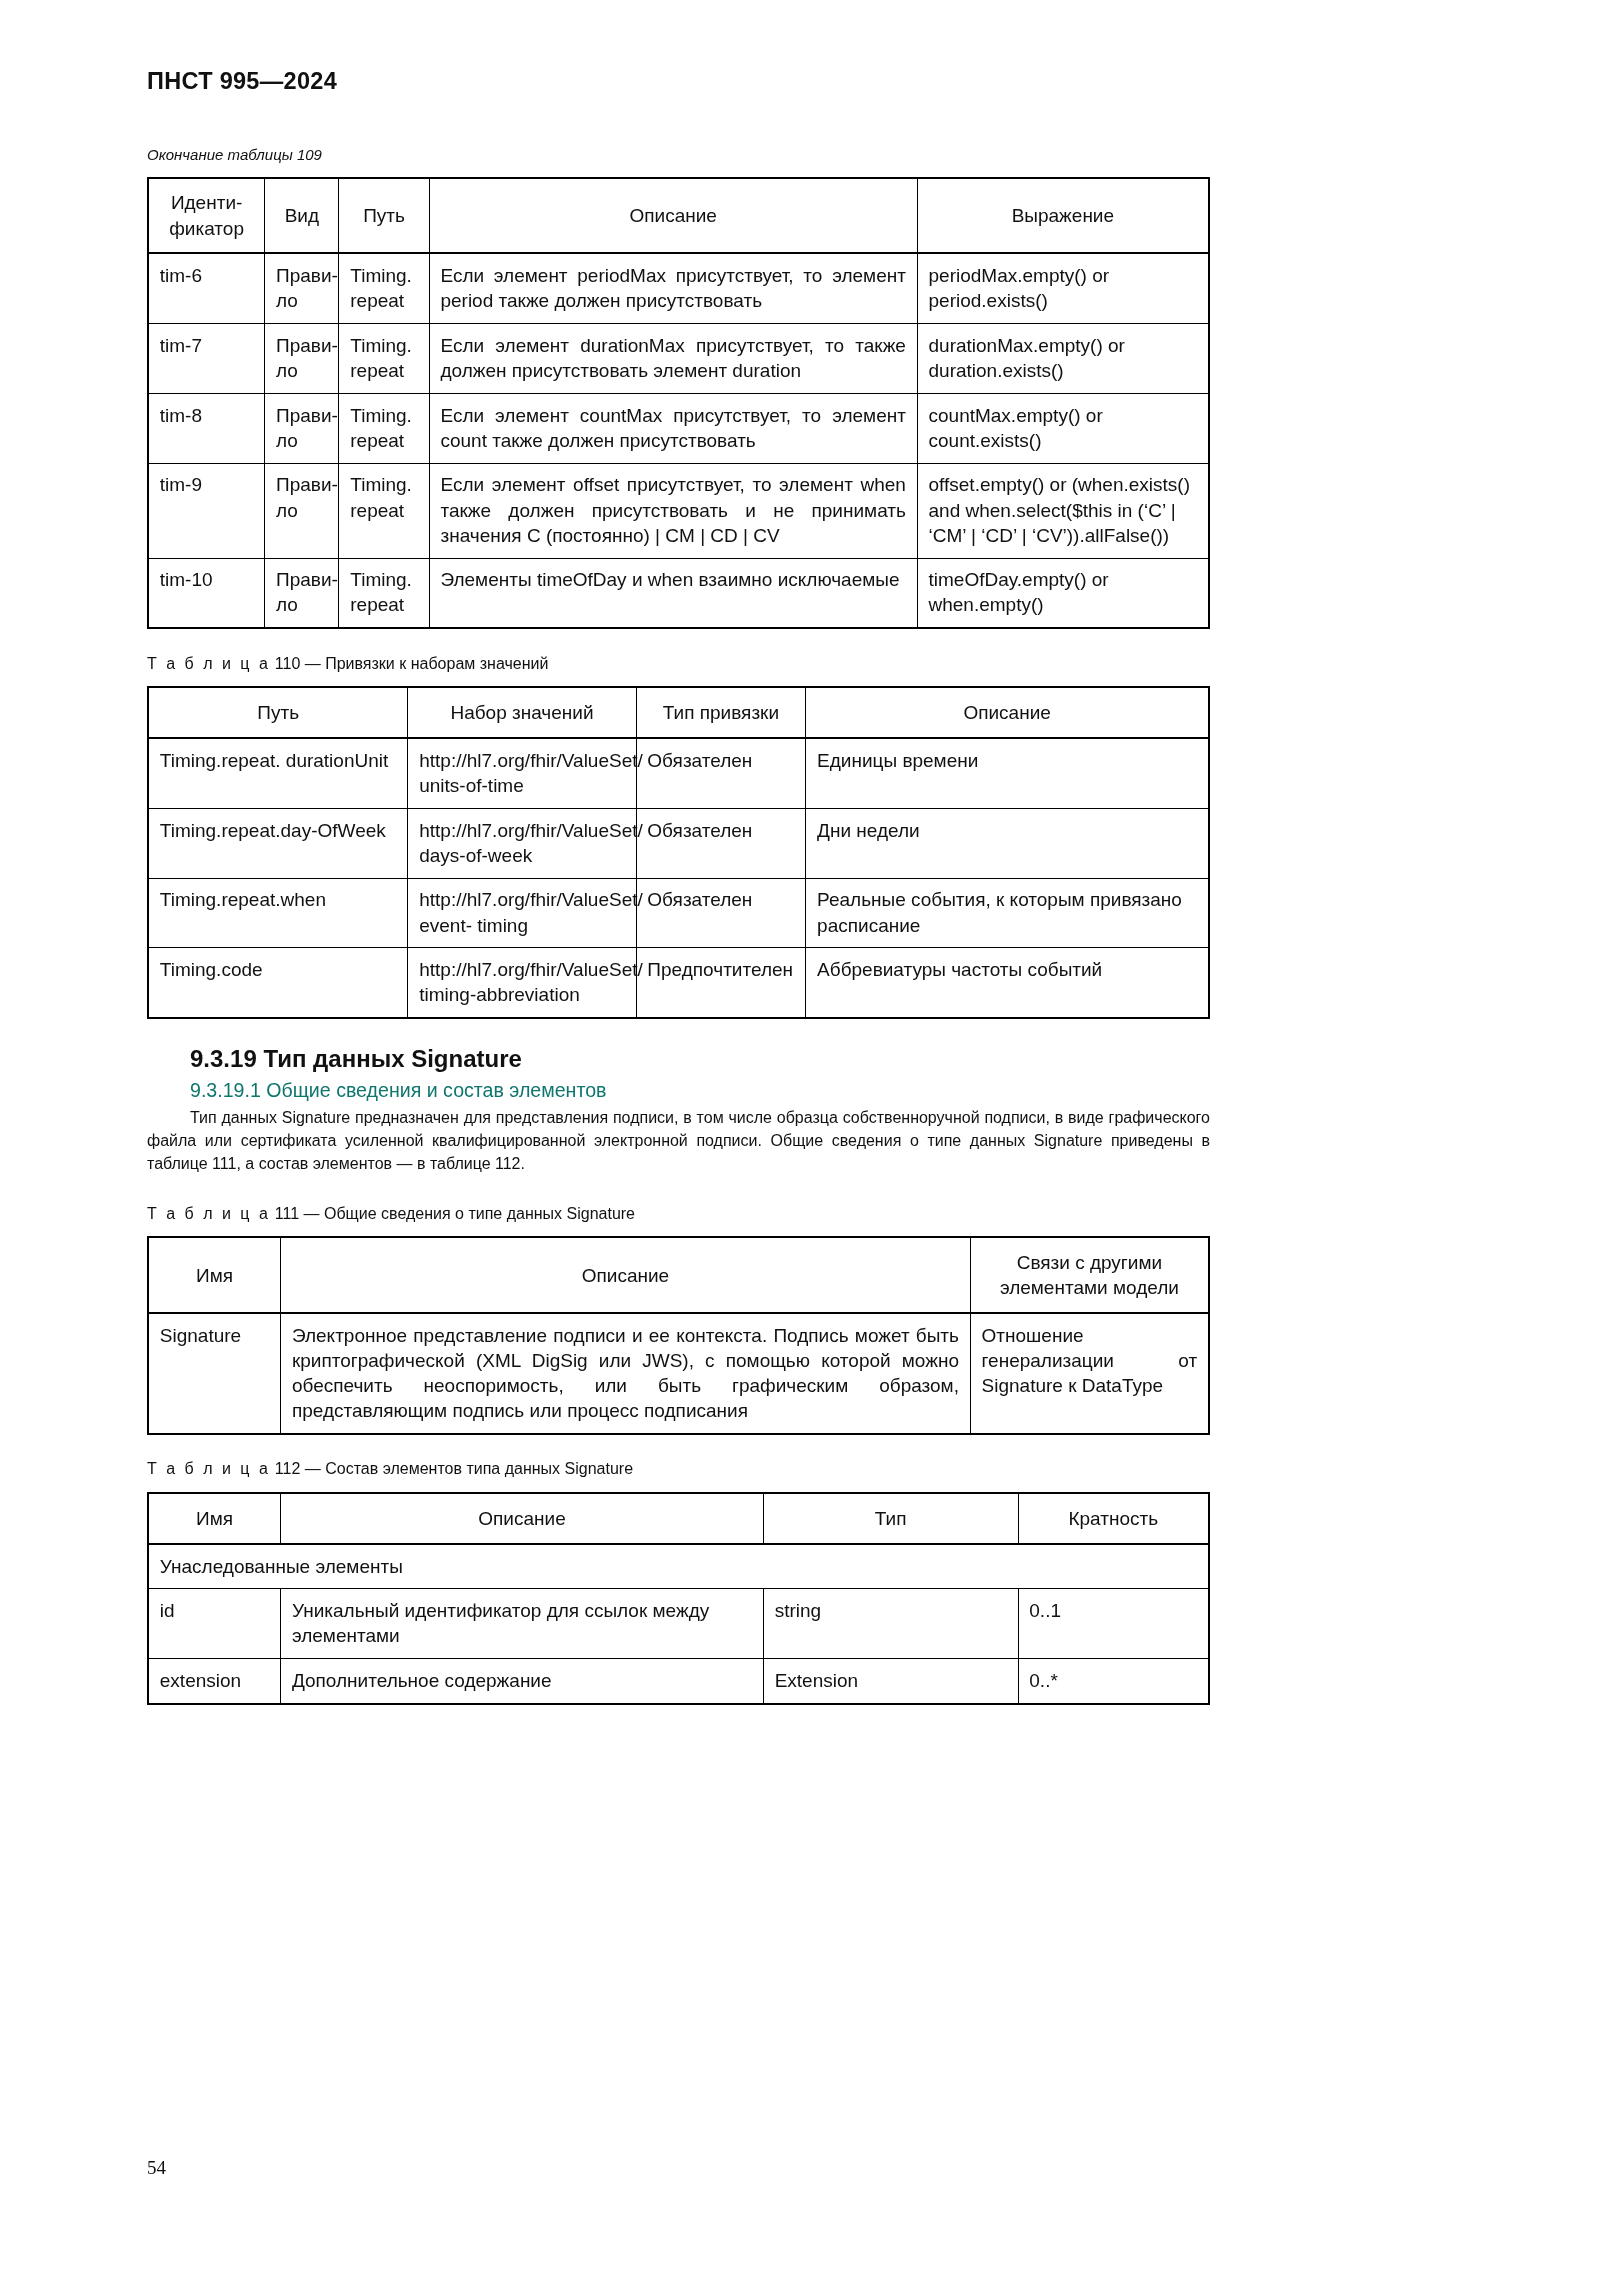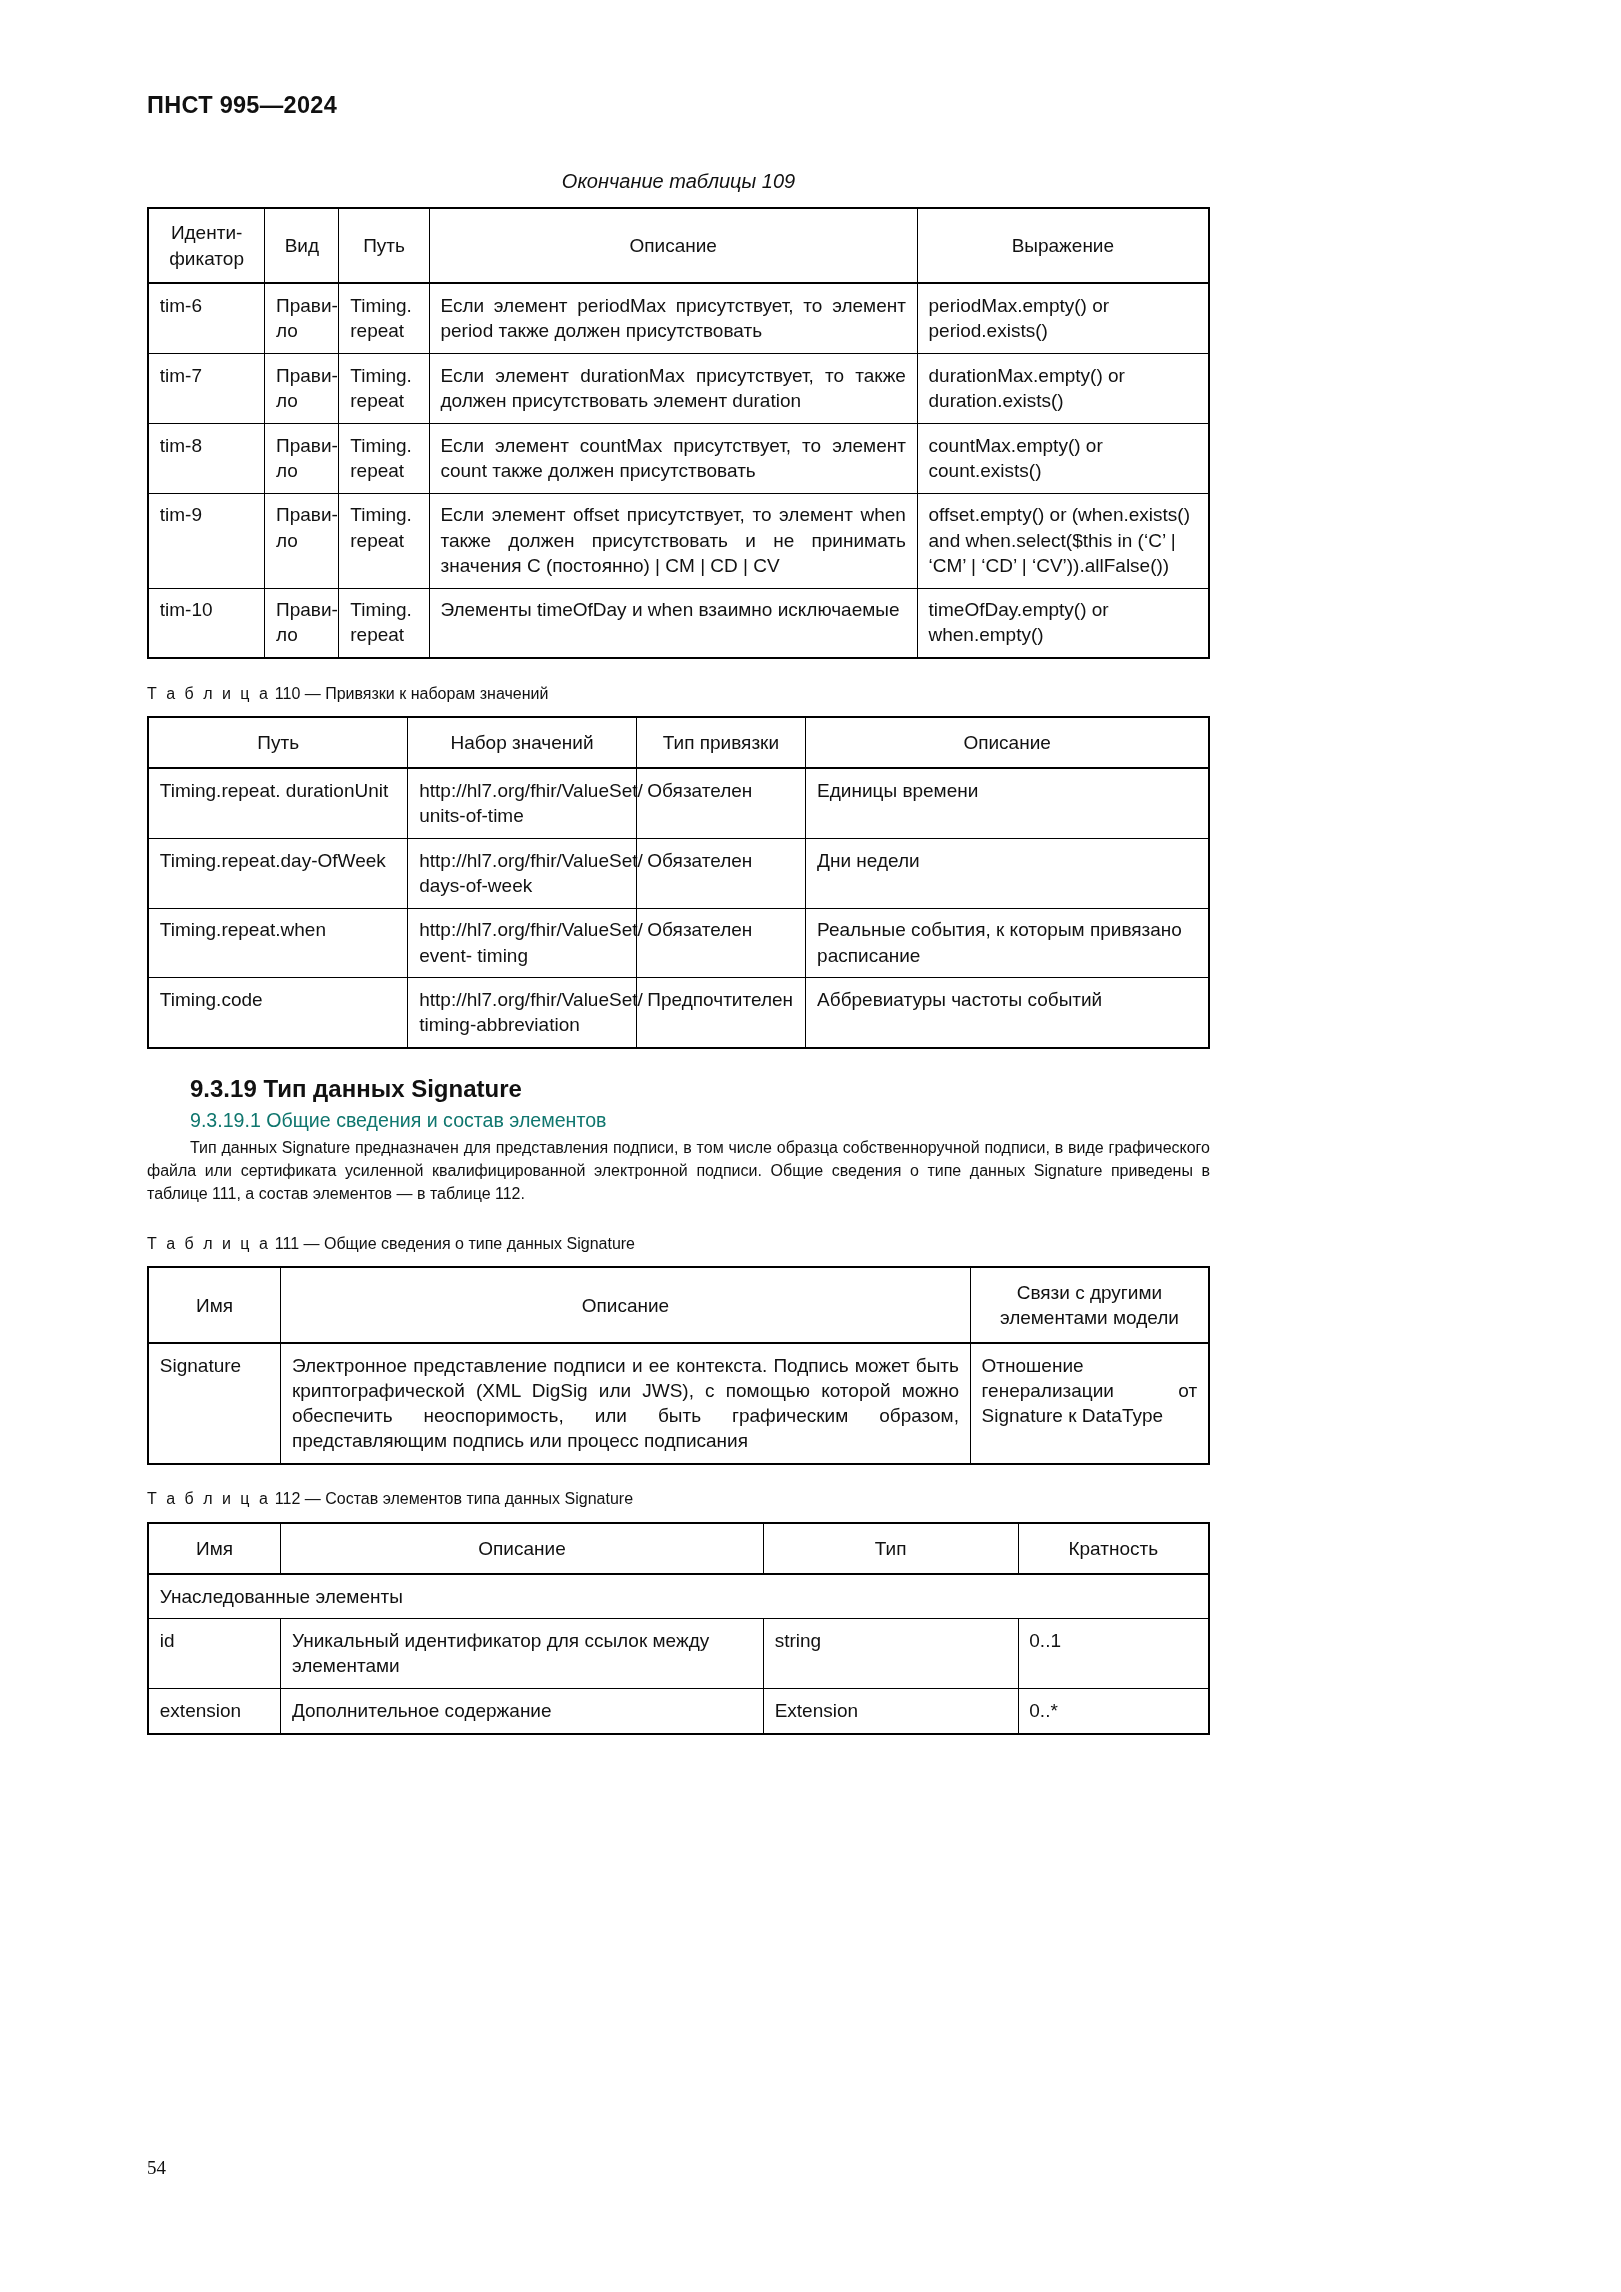--- a/index.html
+++ b/index.html
@@ -12,35 +12,34 @@
     height: 2293px;
     font-family: "Liberation Sans", sans-serif;
     color: #1a1a1a;
     -webkit-font-smoothing: antialiased;
   }
   .page {
     position: relative;
     width: 1357px;
     height: 2293px;
     box-sizing: border-box;
-    padding: 92px 147px 0 147px;
+    padding: 68px 147px 0 147px;
   }
   .doc-header {
     font-size: 23.5px;
     font-weight: bold;
     letter-spacing: 0.3px;
     margin: 0 0 51px 0;
     color: #111;
   }
   .table-caption-italic {
-    font-size: 20px;
+    font-size: 15px;
     font-style: italic;
     margin: 0 0 13.7px 0;
     color: #111;
-    text-align: center;
   }
   .table-caption {
     font-size: 16px;
     margin: 0 0 13.7px 0;
     color: #111;
   }
   .table-caption .tbl-word {
     letter-spacing: 2.5px;
   }
   table.doc-table {

